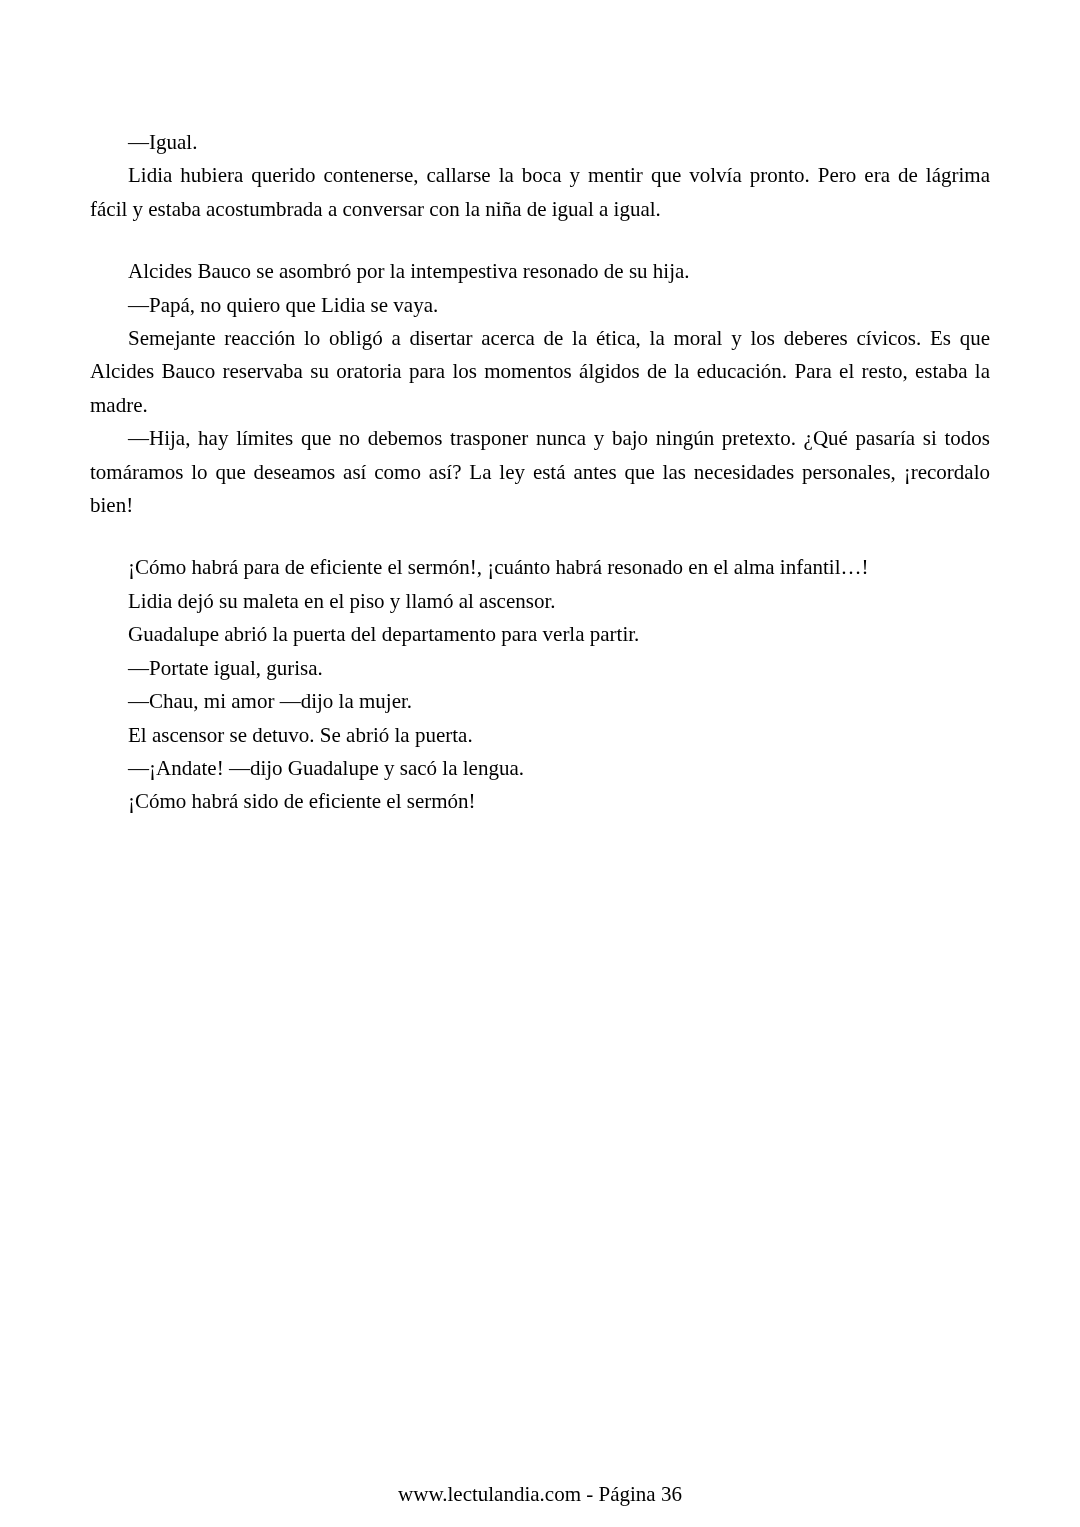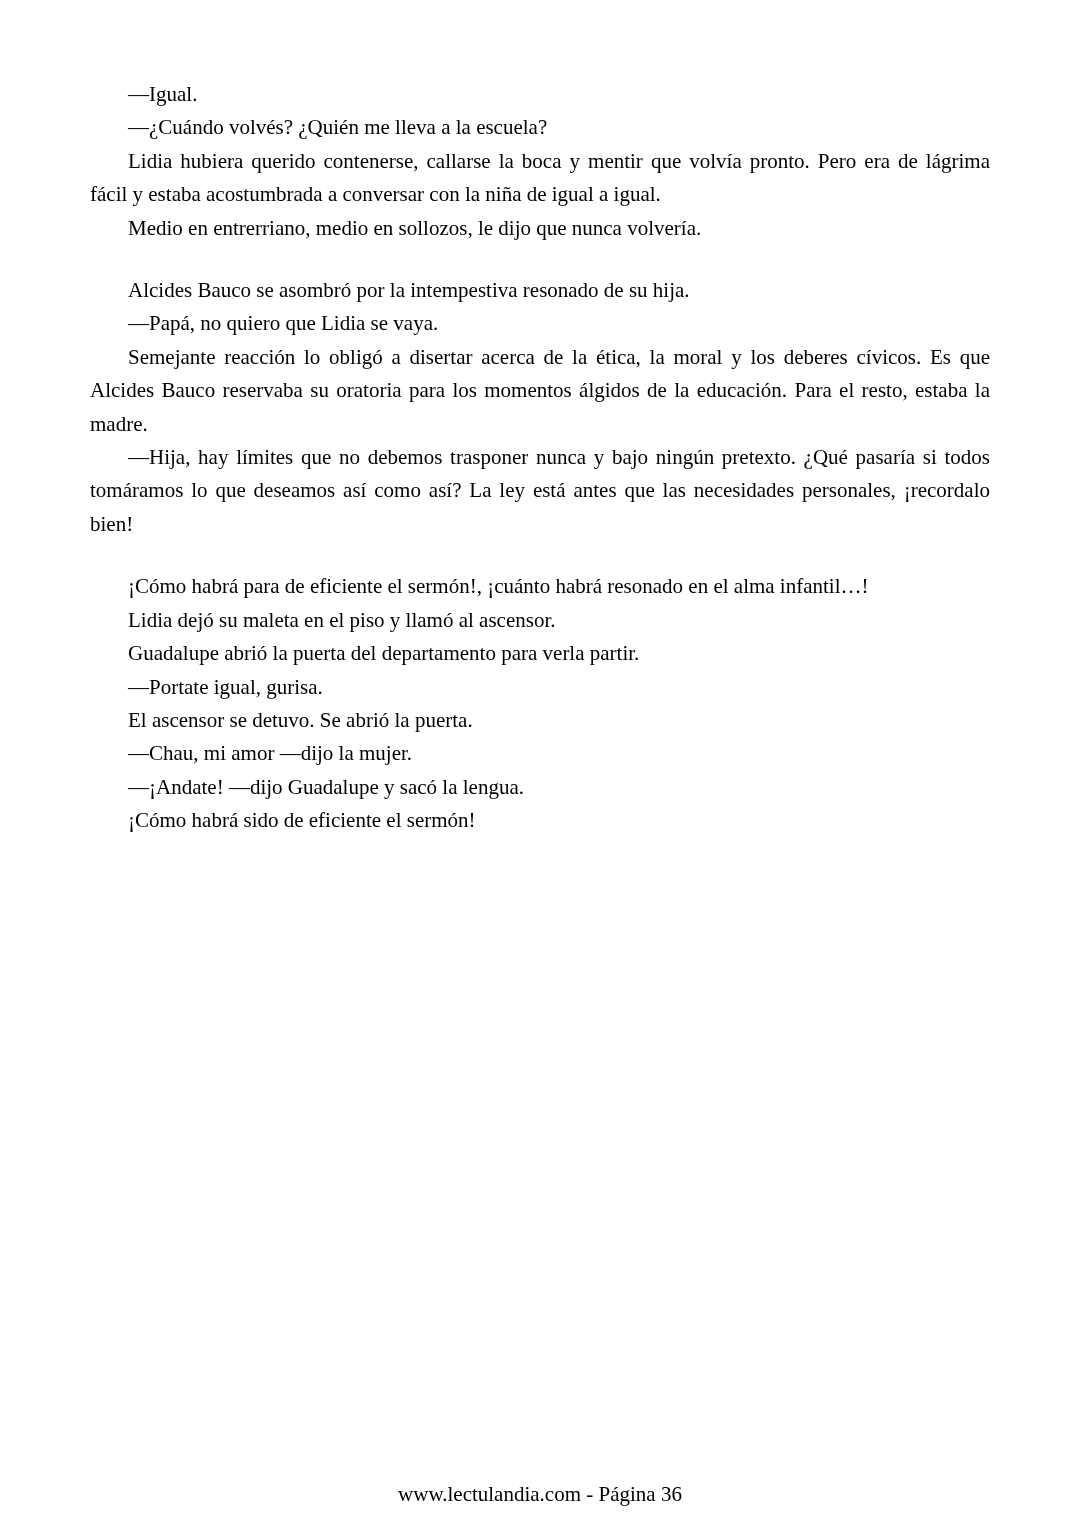--- a/index.html
+++ b/index.html
@@ -15,20 +15,21 @@
     background: #ffffff;
     color: #000000;
     font-family: "Liberation Serif", "DejaVu Serif", serif;
     overflow: hidden;
   }
   .content {
     padding: 78px 90px 0 90px;
     text-align: justify;
     font-size: 21px;
     line-height: 33.4px;
+    margin-top: 48px;
   }
   .content p {
     margin: 0;
     text-indent: 38px;
   }
   .content p.gap {
     margin-top: 29px;
   }
   .footer {
     position: absolute;
@@ -39,30 +40,28 @@
     font-size: 21px;
     color: #000000;
   }
 </style>
 </head>
 <body>
 
 <div class="page">
   <div class="content">
     <p>—Igual.</p>
-    <p>—¿Cuándo volvés? ¿Quién me lleva a la escuela?</p>
     <p>Lidia hubiera querido contenerse, callarse la boca y mentir que volvía pronto. Pero era de lágrima fácil y estaba acostumbrada a conversar con la niña de igual a igual.</p>
-    <p>Medio en entrerriano, medio en sollozos, le dijo que nunca volvería.</p>
     <p class="gap">Alcides Bauco se asombró por la intempestiva resonado de su hija.</p>
     <p>—Papá, no quiero que Lidia se vaya.</p>
     <p>Semejante reacción lo obligó a disertar acerca de la ética, la moral y los deberes cívicos. Es que Alcides Bauco reservaba su oratoria para los momentos álgidos de la educación. Para el resto, estaba la madre.</p>
     <p>—Hija, hay límites que no debemos trasponer nunca y bajo ningún pretexto. ¿Qué pasaría si todos tomáramos lo que deseamos así como así? La ley está antes que las necesidades personales, ¡recordalo bien!</p>
     <p class="gap">¡Cómo habrá para de eficiente el sermón!, ¡cuánto habrá resonado en el alma infantil…!</p>
     <p>Lidia dejó su maleta en el piso y llamó al ascensor.</p>
     <p>Guadalupe abrió la puerta del departamento para verla partir.</p>
     <p>—Portate igual, gurisa.</p>
+    <p>—Chau, mi amor —dijo la mujer.</p>
     <p>El ascensor se detuvo. Se abrió la puerta.</p>
-    <p>—Chau, mi amor —dijo la mujer.</p>
     <p>—¡Andate! —dijo Guadalupe y sacó la lengua.</p>
     <p>¡Cómo habrá sido de eficiente el sermón!</p>
   </div>
   <div class="footer">www.lectulandia.com - Página 36</div>
 </div>
 
 </body></html>

